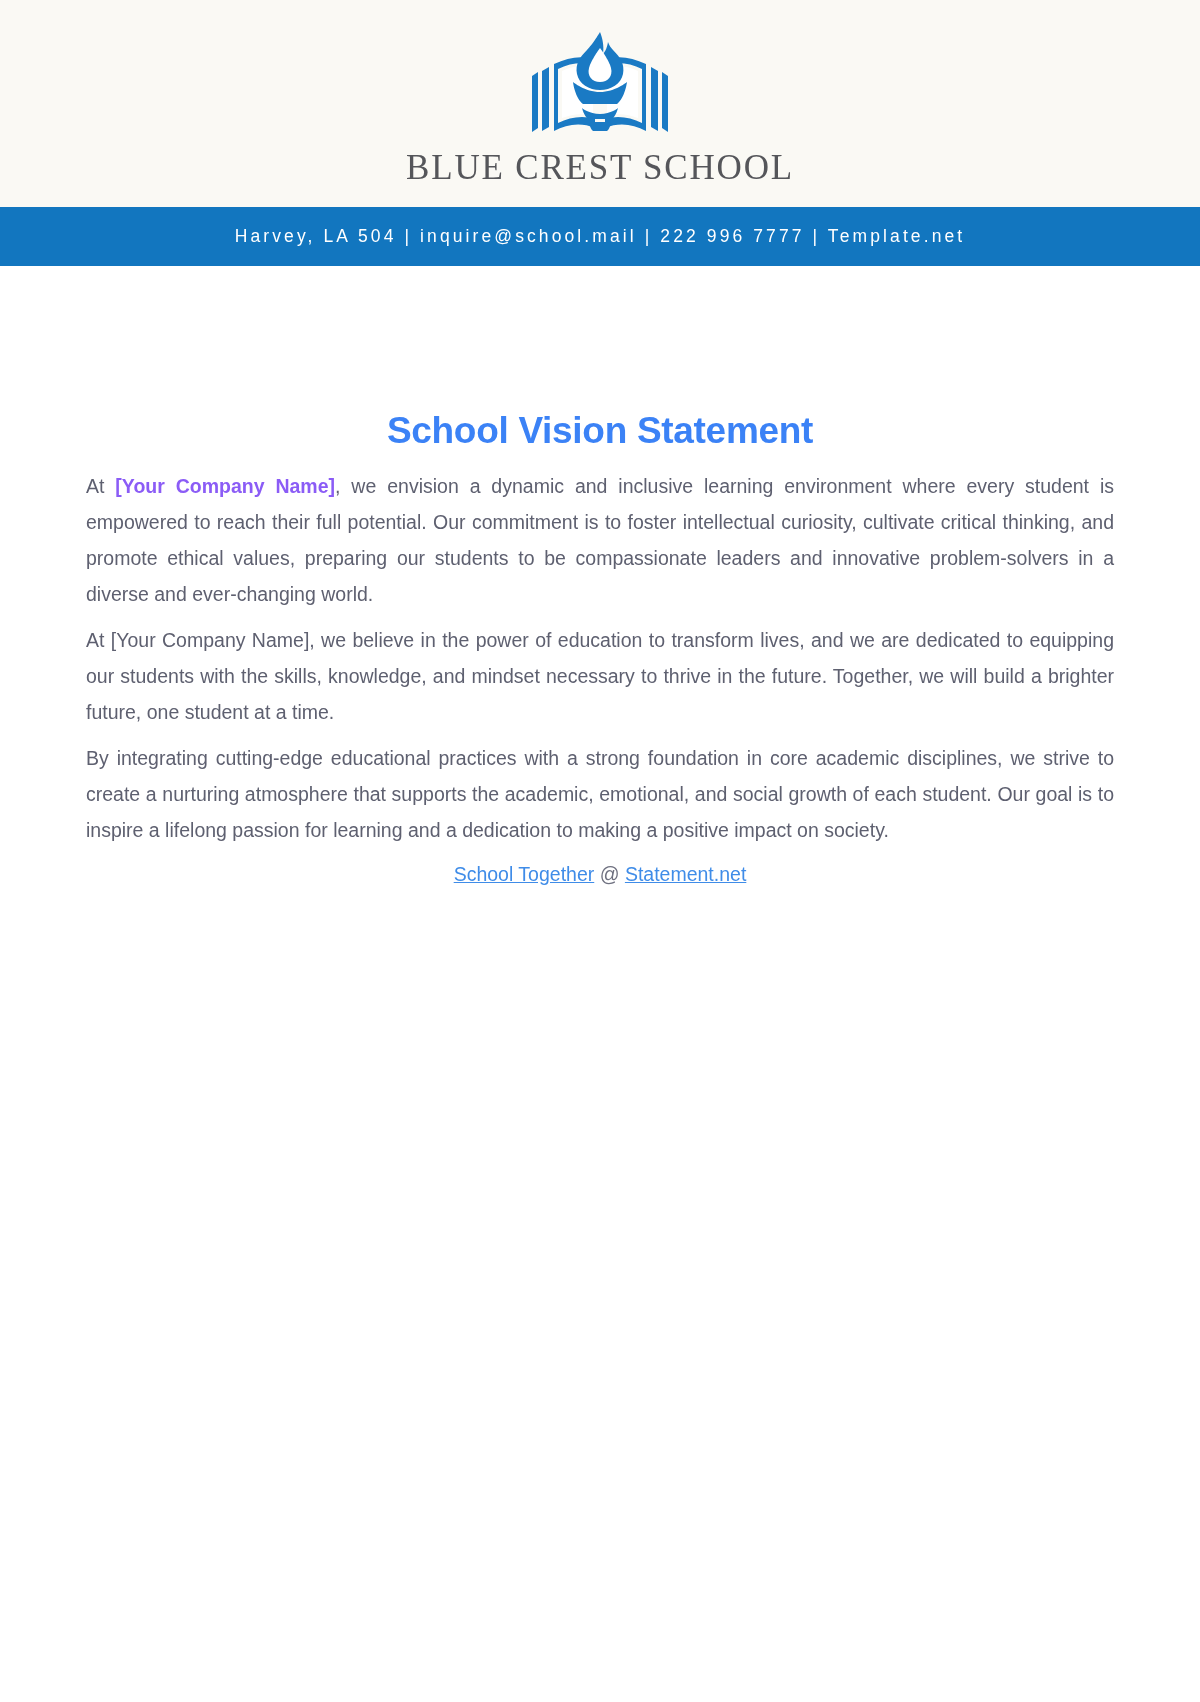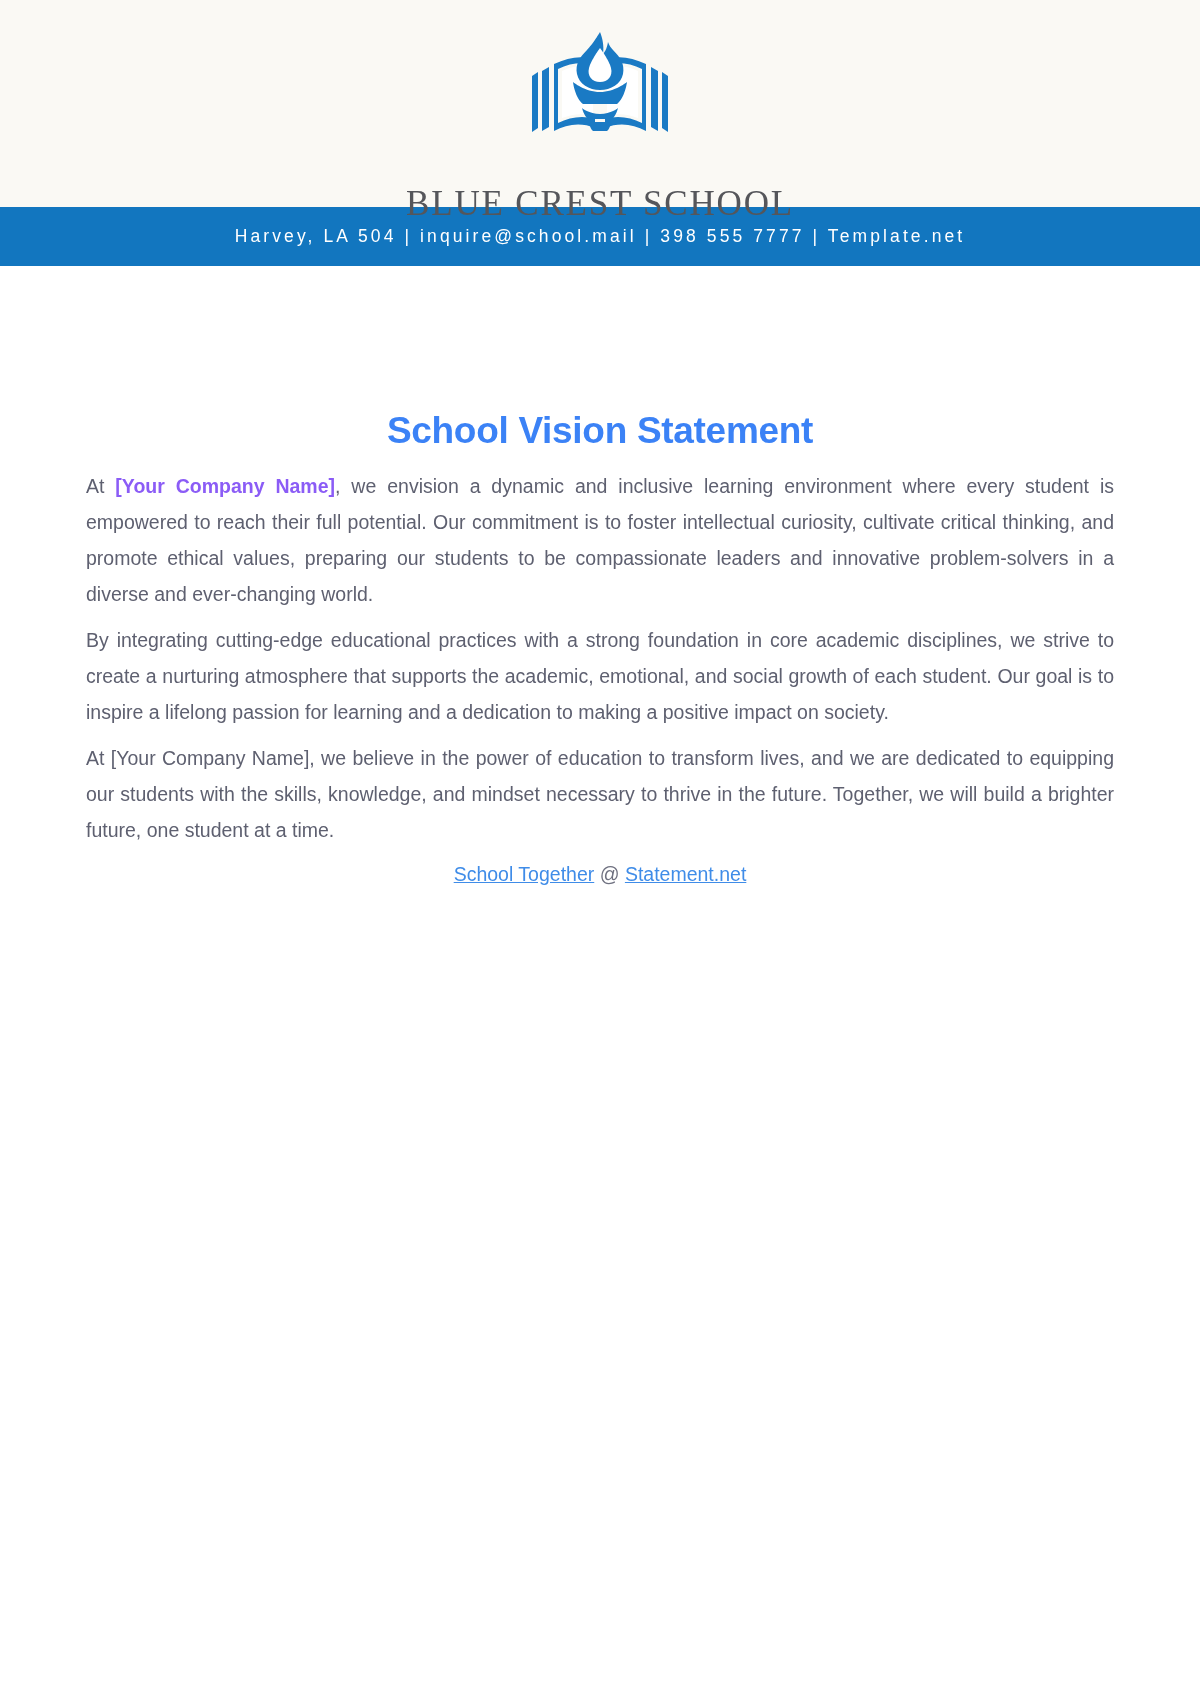--- a/index.html
+++ b/index.html
@@ -23,21 +23,20 @@
   
   .header {
     background: #faf9f4;
     height: 207px;
     display: flex;
     flex-direction: column;
     align-items: center;
     justify-content: flex-start;
     padding-top: 30px;
     box-sizing: border-box;
-    gap: 36px;
   }
   .logo-mark {
     width: 150px;
     height: 112px;
     display: block;
   }
   .school-name {
     font-family: "Liberation Serif", serif;
     font-size: 35px;
     letter-spacing: 1.8px;
@@ -134,33 +133,33 @@
         <path d="M64 92 L86 92 C86 92 85 99 82 101 L68 101 C65 99 64 92 64 92 Z" fill="#1a7ac4"></path>
 
         <path d="M75 2 C75 2 68 14 62 20 C55 27 50 34 52 44 C54 54 64 60 75 60 C86 60 96 54 98 44 C100 34 95 27 88 20 C86 18 84 15 83 12 C83 12 82 20 78 24 C78 24 80 14 75 2 Z" fill="#1a7ac4"></path>
         <path d="M75 18 C75 18 66 30 64 38 C62 46 67 52 75 52 C83 52 88 46 86 38 C84 30 75 18 75 18 Z" fill="#ffffff"></path>
       </svg>
     </span>
     <div class="school-name">BLUE CREST SCHOOL</div>
   </div>
 
   <div class="contact-bar">
-    <div class="contact-text">Harvey, LA 504 | inquire@school.mail | 398 555 7777 | Template.net</div>
+    <div class="contact-text">Harvey, LA 504 | inquire@school.mail | 222 996 7777 | Template.net</div>
   </div>
 
   <div class="content">
 
     <h1 class="doc-title">School Vision Statement</h1>
 
     <p class="para">
       <span>At </span><b>[Your Company Name]</b><span>, we envision a dynamic and inclusive learning environment where every student is empowered to reach their full potential. Our commitment is to foster intellectual curiosity, cultivate critical thinking, and promote ethical values, preparing our students to be compassionate leaders and innovative problem-solvers in a diverse and ever-changing world.</span>
     </p>
 
+    <p class="para">At [Your Company Name], we believe in the power of education to transform lives, and we are dedicated to equipping our students with the skills, knowledge, and mindset necessary to thrive in the future. Together, we will build a brighter future, one student at a time.</p>
+
     <p class="para">By integrating cutting-edge educational practices with a strong foundation in core academic disciplines, we strive to create a nurturing atmosphere that supports the academic, emotional, and social growth of each student. Our goal is to inspire a lifelong passion for learning and a dedication to making a positive impact on society.</p>
-
-    <p class="para">At [Your Company Name], we believe in the power of education to transform lives, and we are dedicated to equipping our students with the skills, knowledge, and mindset necessary to thrive in the future. Together, we will build a brighter future, one student at a time.</p>
 
     <div class="footer-links">
       <a href="#">School Together</a><span class="at-sign"> @ </span><a href="#">Statement.net</a>
     </div>
 
   </div>
 </div>
 
 </body></html>

